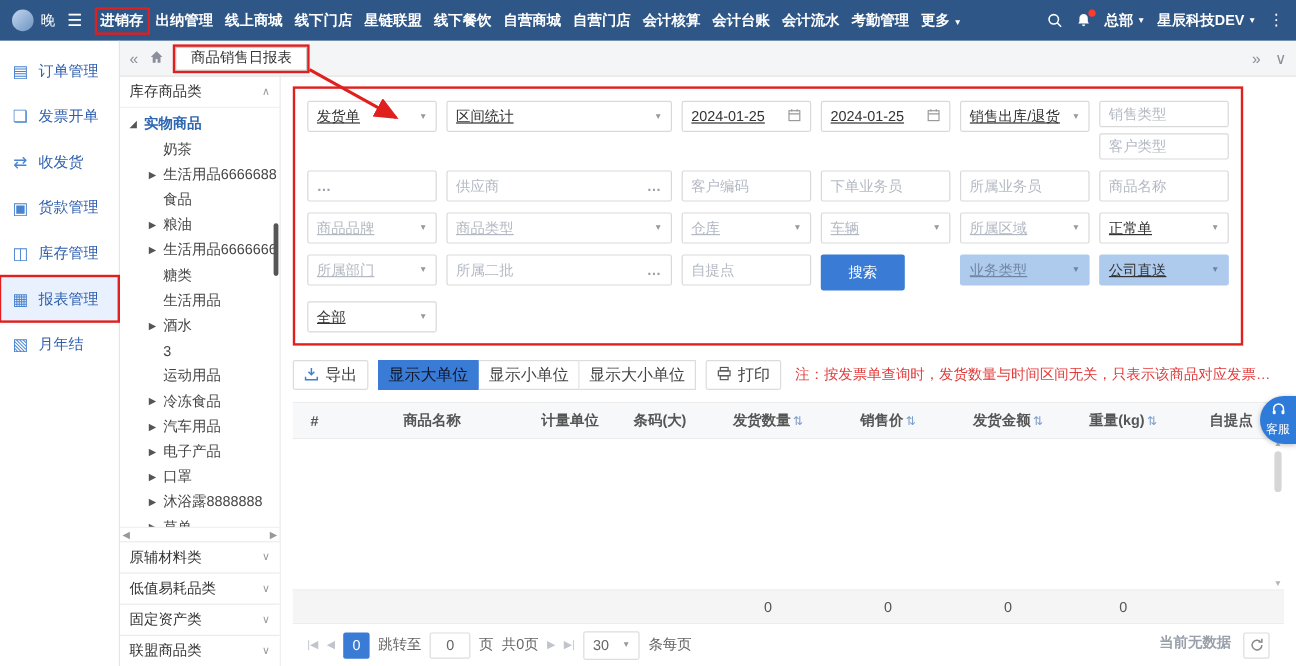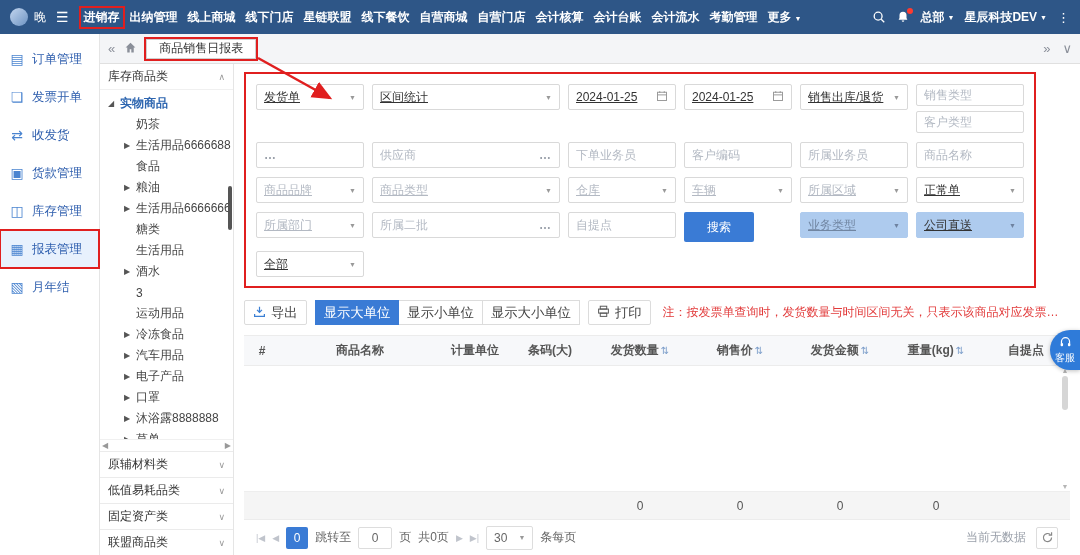--- a/index.html
+++ b/index.html
@@ -73,21 +73,21 @@
   .stack2 { display:flex; flex-direction:column; gap:5px; }
   .stack2 .f-input { height:22px; }
   .search-btn { width:70px; height:30px; background:#3a7bd5; color:#fff; border:none; border-radius:2px; font-size:12px; font-family:inherit; cursor:pointer; }
 
   
   .grid-toolbar { display:flex; align-items:center; gap:8px; margin:12px 10px 0 10px; white-space:nowrap; }
   .tb-btn { height:25px; display:flex; align-items:center; gap:5px; border:1px solid #dcdcdc; background:#fff; border-radius:2px; padding:0 8px; color:#444; cursor:pointer; }
   .toggle-group { display:flex; }
   .toggle-btn { height:25px; padding:0 8px; border:1px solid #dcdcdc; background:#fff; color:#444; display:flex; align-items:center; cursor:pointer; }
   .toggle-btn + .toggle-btn { border-left:none; }
-  .toggle-btn.active { background:#3a7bd5; border-color:#3a7bd5; color:#ffffff; }
+  .toggle-btn.active { background:#3a7bd5; border-color:#3a7bd5; color:#0f172a; }
   .note { color:#e23b3b; margin-left:4px; overflow:hidden; text-overflow:ellipsis; }
 
   
   .table { margin:10px 10px 0 10px; border-top:1px solid #ececec; flex:1; display:flex; flex-direction:column; min-height:0; position:relative; }
   .t-head { display:flex; background:#f7f8fa; border-bottom:1px solid #ececec; height:30px; align-items:center; font-weight:bold; color:#555; flex:0 0 30px; }
   .t-col { padding:0 4px; text-align:center; white-space:nowrap; }
   .c0{width:36px;flex:0 0 36px}.c1{width:160px;flex:0 0 160px}.c2{width:70px;flex:0 0 70px}.c3{width:80px;flex:0 0 80px}
   .c4{width:100px;flex:0 0 100px}.c5{width:100px;flex:0 0 100px}.c6{width:100px;flex:0 0 100px}.c7{width:92px;flex:0 0 92px}.c8{flex:1}
   .sort { color:#7a9cc9; font-size:10px; margin-left:2px; font-weight:normal; }
   .t-body { flex:1; background:#fff; position:relative; }
@@ -95,21 +95,21 @@
   .vthumb { width:6px; height:34px; background:#d6d6d6; border-radius:3px; margin-top:2px; }
   .vsp { flex:1; }
   .t-sum { display:flex; height:28px; background:#f5f5f5; align-items:center; border-top:1px solid #eee; color:#555; flex:0 0 28px; }
 
   
   .pager { flex:0 0 36px; display:flex; align-items:center; gap:7px; padding:0 12px; border-top:1px solid #ececec; color:#666; margin:0 10px; }
   .pg-icon { color:#c0c4cc; font-size:9px; cursor:pointer; white-space:nowrap; }
   .pg-num { width:22px; height:22px; background:#3a7bd5; color:#fff; display:flex; align-items:center; justify-content:center; border-radius:2px; cursor:pointer; }
   .pg-input { width:34px; height:22px; border:1px solid #ddd; border-radius:2px; text-align:center; font-size:12px; font-family:inherit; outline:none; color:#666; }
   .pg-select { height:24px; border:1px solid #ddd; border-radius:2px; display:flex; align-items:center; padding:0 7px; gap:8px; cursor:pointer; }
-  .pager-right { margin-left:auto; display:flex; align-items:center; gap:10px; color:#9aa0aa; }
+  .pager-right { margin-left:auto; display:flex; gap:10px; color:#9aa0aa;font-weight:bold; }
   .refresh-btn { width:22px; height:22px; border:1px solid #ddd; border-radius:2px; display:flex; align-items:center; justify-content:center; cursor:pointer; background:#fff; }
 
   
   .annot-arrow { position:absolute; left:0; top:0; pointer-events:none; z-index:60; }
   .cs-float { position:absolute; right:0; top:330px; width:30px; height:40px; background:#2f7bd9; border-radius:20px 0 0 20px; color:#fff; display:flex; flex-direction:column; align-items:center; justify-content:center; font-size:10px; z-index:40; cursor:pointer; box-shadow:0 1px 4px rgba(0,0,0,.25); }
 </style>
 </head>
 <body>
 
 <div class="app">
@@ -353,22 +353,22 @@
                 <input class="f-input" placeholder="客户类型" style="">
               </div>
 
               <div class="f-field">
                   <span class="more-btn">…</span>
                 </div>
               <div class="f-field">
                   <input class="inner-input" placeholder="供应商" style="">
                   <span class="more-btn">…</span>
                 </div>
+              <input class="f-input" placeholder="客户编码" style="">
               <input class="f-input" placeholder="下单业务员" style="">
-              <input class="f-input" placeholder="客户编码" style="">
               <input class="f-input" placeholder="所属业务员" style="">
               <input class="f-input" placeholder="商品名称" style="">
 
               <div class="f-field ph">
                   <span class="grow">商品品牌</span>
                   <span class="caret">▼</span>
                 </div>
               <div class="f-field ph">
                   <span class="grow">商品类型</span>
                   <span class="caret">▼</span>

